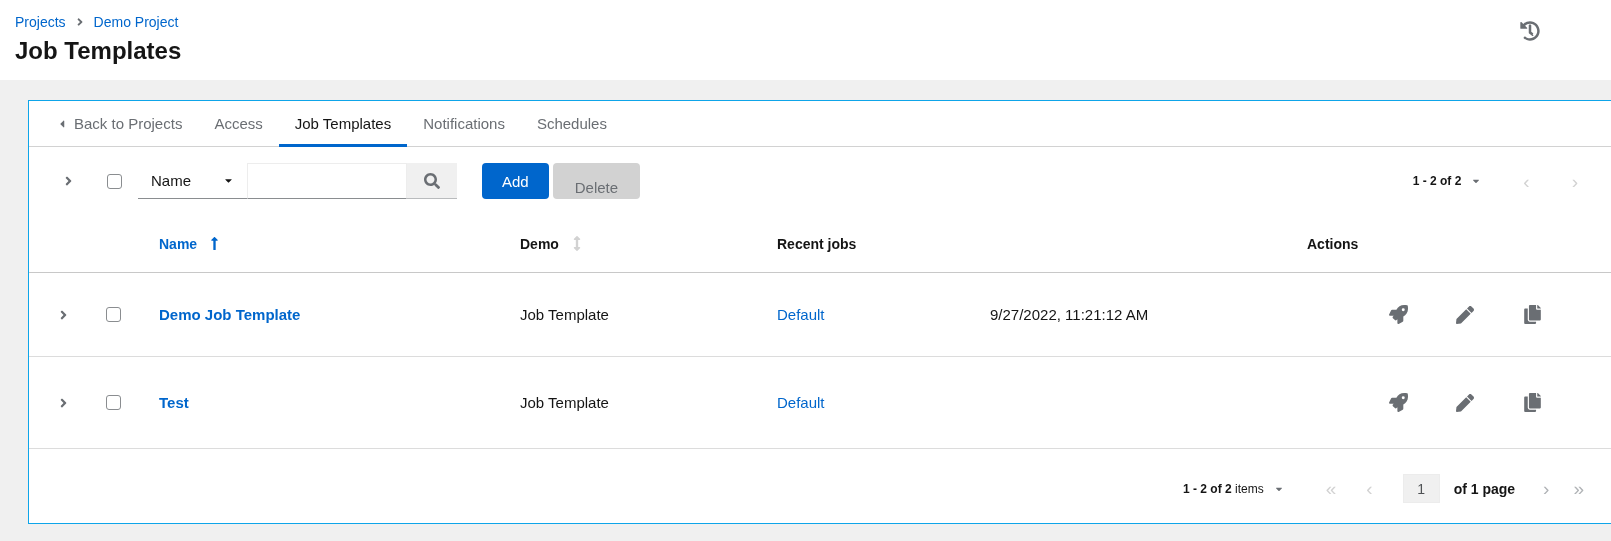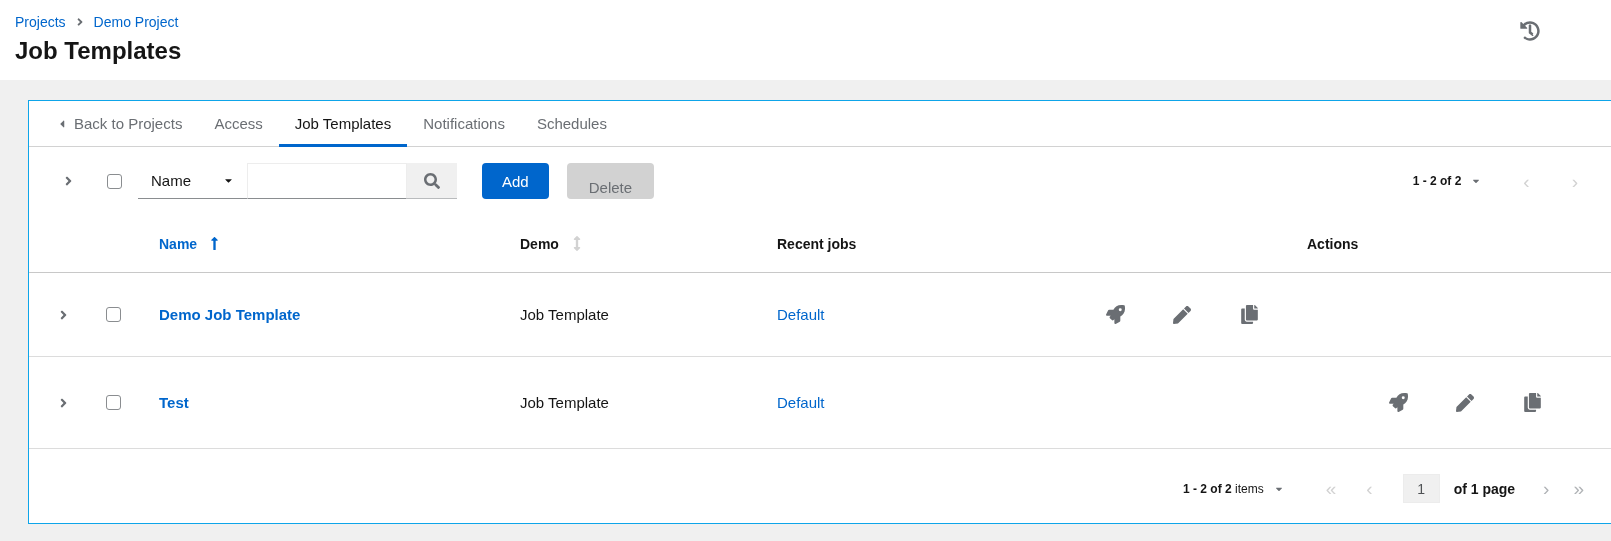--- a/index.html
+++ b/index.html
@@ -37,21 +37,21 @@
   .toolbar .checkbox { margin-left:24px; }
   .select-toggle { margin-left:16px; width:109px; height:36px; background:#fff;
     border:none; border-bottom:1px solid #8a8d90; display:flex; align-items:center;
     justify-content:space-between; padding:0 13px; font-size:15px; color:#151515; cursor:pointer; }
   .search-input { width:160px; height:36px; border:1px solid #ededed; border-bottom:1px solid #8a8d90;
     font-family:inherit; font-size:15px; padding:0 10px; outline:none; }
   .search-btn { width:50px; height:36px; background:#f0f0f0; border:none; border-bottom:1px solid #b9bbbd; cursor:pointer;
     display:flex; align-items:center; justify-content:center; }
   .btn { height:36px; border:none; border-radius:4px; font-family:Liberation Sans, sans-serif; font-size:15px; cursor:pointer; }
   .btn-primary { margin-left:25px; padding:0 20px; background:#0066cc; color:#fff; }
-  .btn-disabled { margin-left:18px; padding:16px 22px; background:#d2d2d2; color:#6a6e73; cursor:default; }
+  .btn-disabled { margin-left:4px; padding:16px 22px; background:#d2d2d2; color:#6a6e73; cursor:default; }
   .toolbar-right { margin-left:auto; display:flex; align-items:center; }
   .pg-summary { font-size:12px; font-weight:700; color:#151515; }
   .pg-caret { margin-left:10px; }
   .pg-arrow { background:none; border:none; font-family:inherit; font-size:19px; line-height:1; padding:0; cursor:pointer; }
   .pg-arrow.light { color:#d2d2d2; }
   .pg-arrow.mid { color:#b0b3b6; }
   .toolbar-right .pg-arrow { margin-left:42px; }
   
   .thead { display:flex; align-items:center; height:58px; border-bottom:1px solid #c8c8c8;
     font-size:14px; font-weight:700; color:#151515; }
@@ -209,20 +209,21 @@
         </button>
       </div>
       <div class="col-check">
           <span class="checkbox"></span>
         </div>
       <div class="col-name">
           <a class="row-link">Demo Job Template</a>
         </div>
       <div class="col-type"><span>Job Template</span></div>
       <div class="col-recent"><a class="recent-link">Default</a></div>
+      <div class="col-lastran"><span>9/27/2022, 11:21:12 AM</span></div>
       <div class="col-actions actions-cell">
         <button class="icon-btn action-btn">
           <span style="display:flex">
             <svg width="19" height="19" viewBox="0 0 512 512">
                 <path fill="#6a6e73" d="M505.12 19.09c-1.18-5.53-6.66-11.06-12.23-12.09C460.72 0 435.51 0 410.41 0 307.17 0 245.27 55.2 199.05 128H94.84c-16.35.02-35.56 11.88-42.89 26.48L2.52 253.3A28.4 28.4 0 0 0 0 264a24.01 24.01 0 0 0 24.01 24h103.81l-22.47 22.47c-11.37 11.37-13 32.26 0 45.25l52.66 51.59c11.65 11.66 32.03 13.13 45.26 0l22.47-22.47V488a24.01 24.01 0 0 0 24.01 24 28.56 28.56 0 0 0 10.71-2.52l98.73-49.39c14.63-7.3 26.51-26.5 26.51-42.86V312.8C458.04 266.48 512.08 204.39 512.08 101.7c0-25.2 0-50.4-6.96-82.61zM384.04 168a40 40 0 1 1 40.01-40 40.02 40.02 0 0 1-40.01 40z"></path>
               </svg>
           </span>
         </button>
         <button class="icon-btn action-btn">
           <span style="display:flex">

